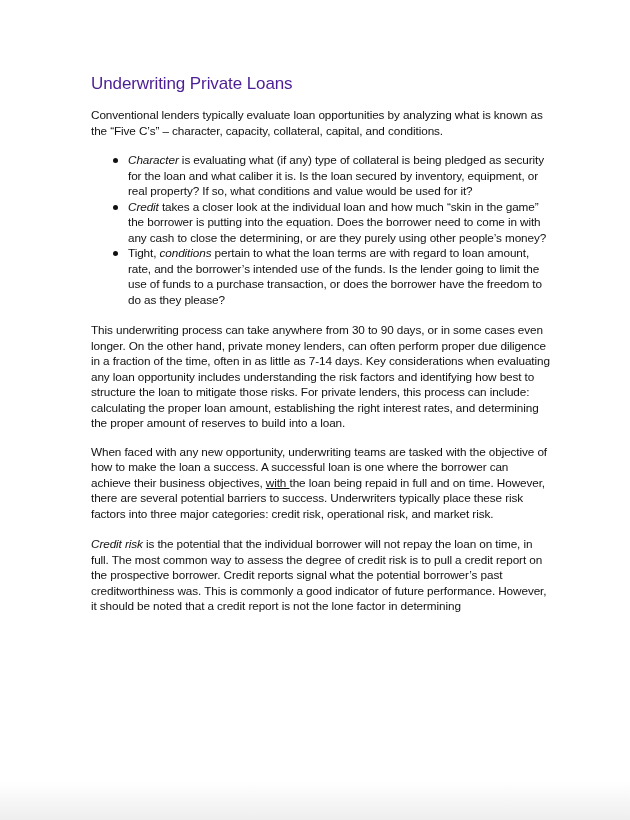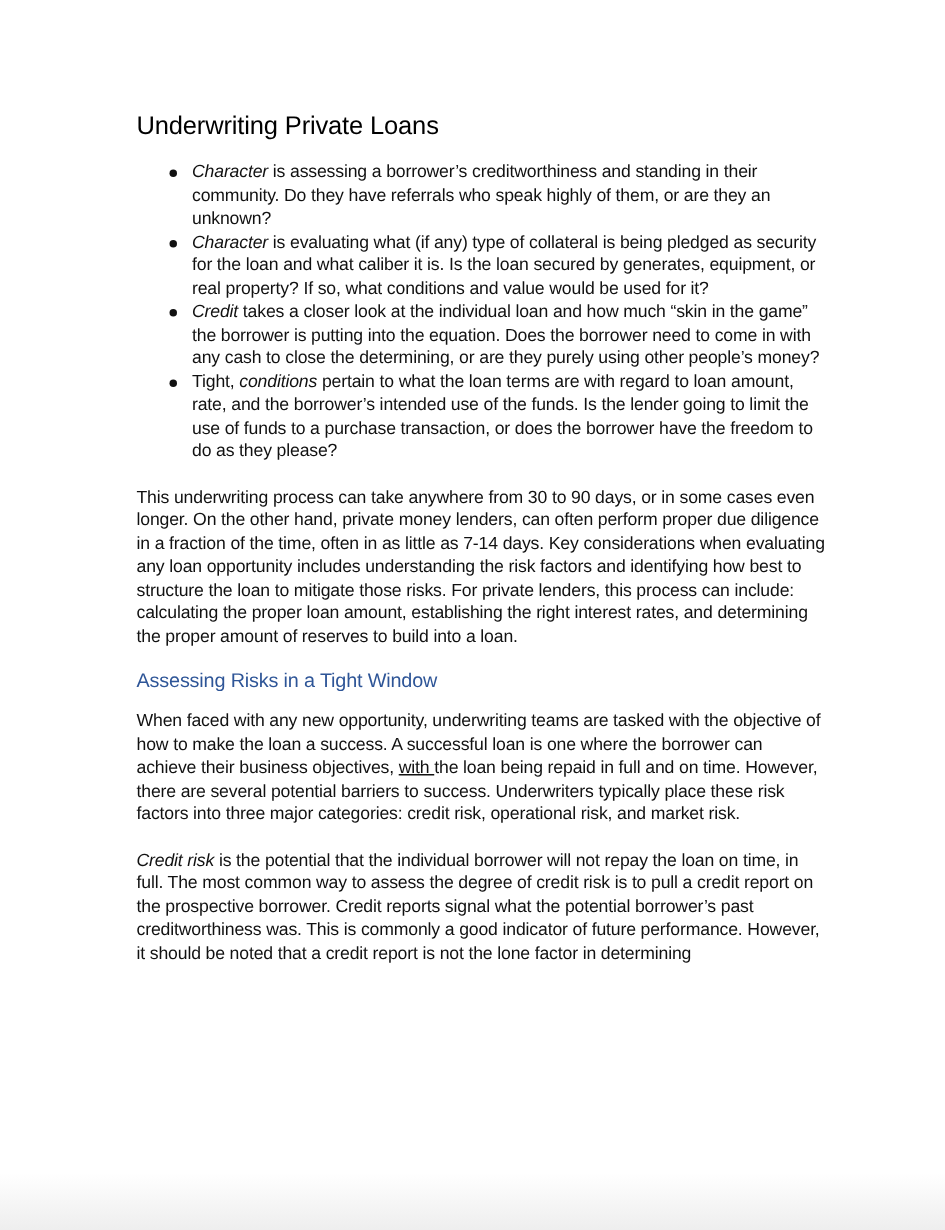--- a/index.html
+++ b/index.html
@@ -13,21 +13,21 @@
   .bottom-shade {
     position: absolute; left: 0; right: 0; bottom: 0; height: 38px;
     background: linear-gradient(to bottom, rgba(255,255,255,0) 0%, rgba(236,236,236,0.9) 100%);
   }
   .content {
     position: absolute; left: 91px; top: 74px; width: 460px;
     font-size: 11.75px; line-height: 15.5px; letter-spacing: -0.1px;
   }
   h1 {
     margin: 0 0 13px 0; font-weight: normal; font-size: 17px; line-height: 20px;
-    color: #000000; letter-spacing: -0.1px;
+    color: #4c1d95; letter-spacing: -0.1px;
   }
   h2 {
     margin: 0 0 11px 0; font-weight: normal; font-size: 13.2px; line-height: 17px;
     color: #2e5597;
   }
   p { margin: 0; }
   .intro { margin-bottom: 14px; }
   ul { list-style: none; margin: 0 0 15px 0; padding: 0; }
   li { position: relative; padding-left: 37px; }
   li .bullet {
@@ -38,38 +38,35 @@
   .p-block2 { margin-bottom: 15px; }
   em { font-style: italic; }
   u { }
 </style>
 </head>
 <body>
 
 <div class="page">
   <div class="content">
     <h1>Underwriting Private Loans</h1>
+    <p class="intro">Conventional lenders typically evaluate loan opportunities by analyzing what is known as the “Five C’s” – character, capacity, collateral, capital, and conditions.</p>
 
     <ul>
       <li>
-        <span class="bullet"></span><span></span><em>Character</em><span> is assessing a borrower’s creditworthiness and standing in their community. Do they have referrals who speak highly of them, or are they an unknown?</span>
-      </li>
-      <li>
-        <span class="bullet"></span><span></span><em>Character</em><span> is evaluating what (if any) type of collateral is being pledged as security for the loan and what caliber it is. Is the loan secured by generates, equipment, or real property? If so, what conditions and value would be used for it?</span>
+        <span class="bullet"></span><span></span><em>Character</em><span> is evaluating what (if any) type of collateral is being pledged as security for the loan and what caliber it is. Is the loan secured by inventory, equipment, or real property? If so, what conditions and value would be used for it?</span>
       </li>
       <li>
         <span class="bullet"></span><span></span><em>Credit</em><span> takes a closer look at the individual loan and how much “skin in the game” the borrower is putting into the equation. Does the borrower need to come in with any cash to close the determining, or are they purely using other people’s money?</span>
       </li>
       <li>
         <span class="bullet"></span><span>Tight, </span><em>conditions</em><span> pertain to what the loan terms are with regard to loan amount, rate, and the borrower’s intended use of the funds. Is the lender going to limit the use of funds to a purchase transaction, or does the borrower have the freedom to do as they please?</span>
       </li>
     </ul>
 
     <p class="p-block">This underwriting process can take anywhere from 30 to 90 days, or in some cases even longer. On the other hand, private money lenders,  can often perform proper due diligence in a fraction of the time, often in as little as 7-14 days. Key considerations when evaluating any loan opportunity includes understanding the risk factors and identifying how best to structure the loan to mitigate those risks. For private lenders, this process can include: calculating the proper loan amount, establishing the right interest rates, and determining the proper amount of reserves to build into a loan.</p>
 
-    <h2>Assessing Risks in a Tight Window</h2>
 
     <p class="p-block2"><span>When faced with any new opportunity, underwriting teams are tasked with the objective of how to make the loan a success. A successful loan is one where the borrower can achieve their business objectives, </span><u>with </u><span>the loan being repaid in full and on time. However, there are several potential barriers to success. Underwriters typically place these risk factors into three major categories: credit risk, operational risk, and market risk.</span></p>
 
     <p><em>Credit risk</em><span> is the potential that the individual borrower will not repay the loan on time, in full. The most common way to assess the degree of credit risk is to pull a credit report on the prospective borrower. Credit reports signal what the potential borrower’s past creditworthiness was. This is commonly a good indicator of future performance. However, it should be noted that a credit report is not the lone factor in determining</span></p>
   </div>
   <div class="bottom-shade"></div>
 </div>
 
 </body></html>

